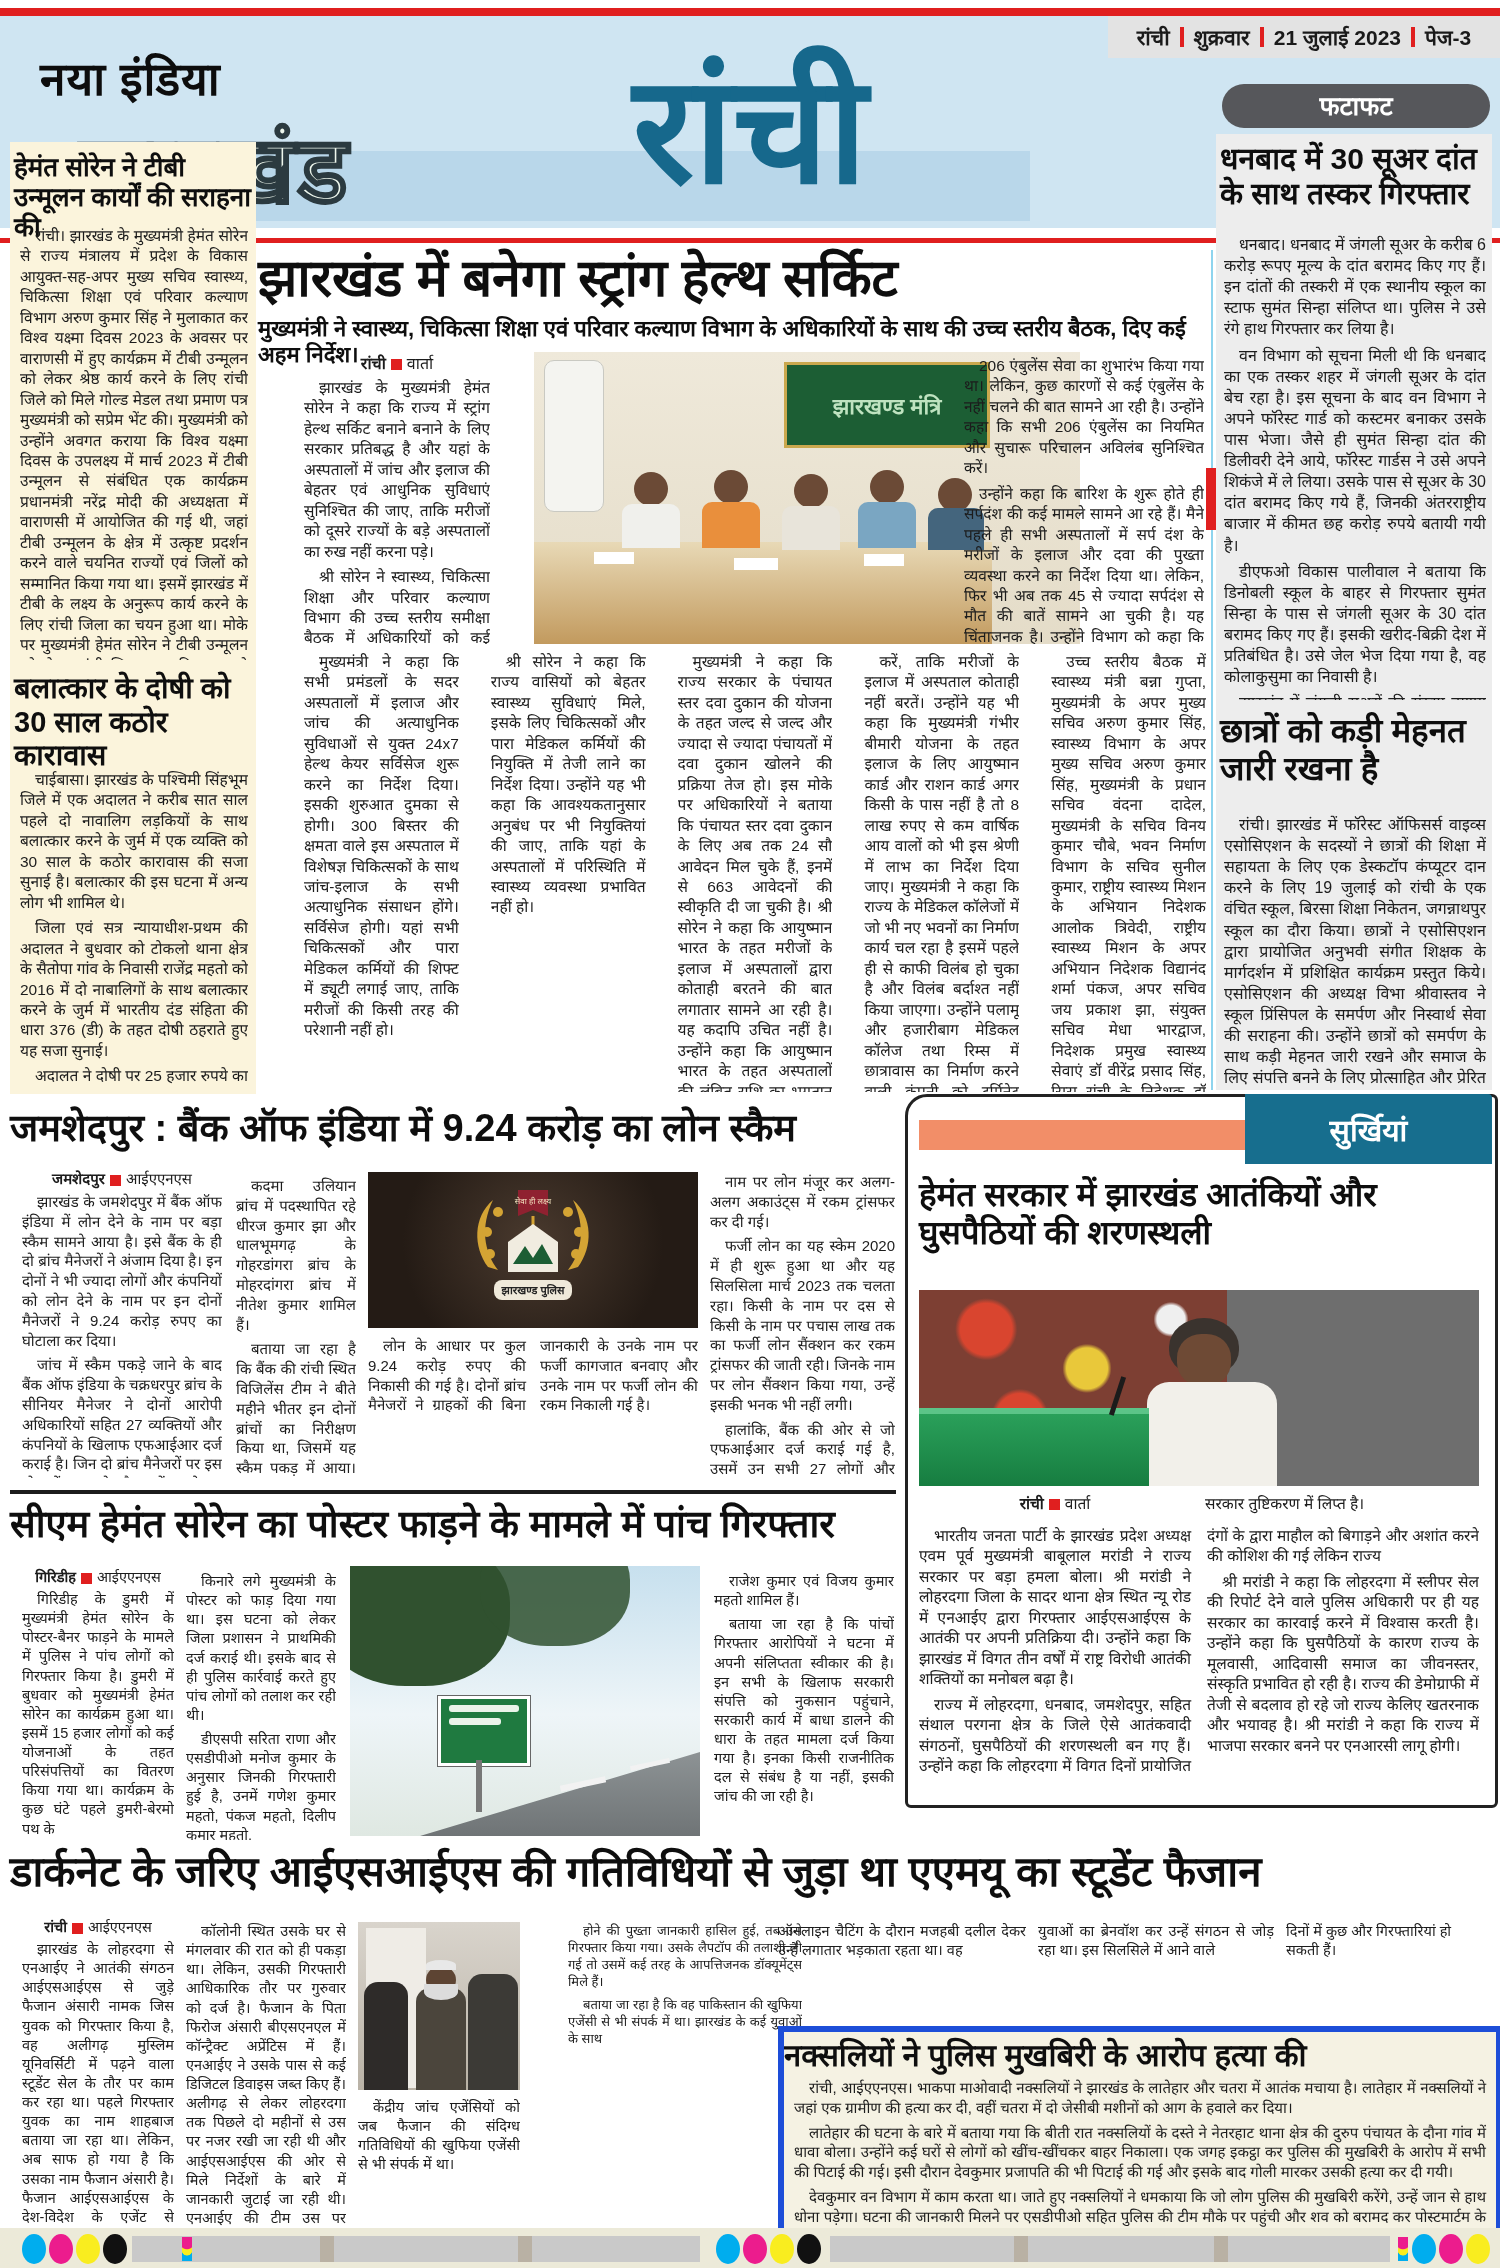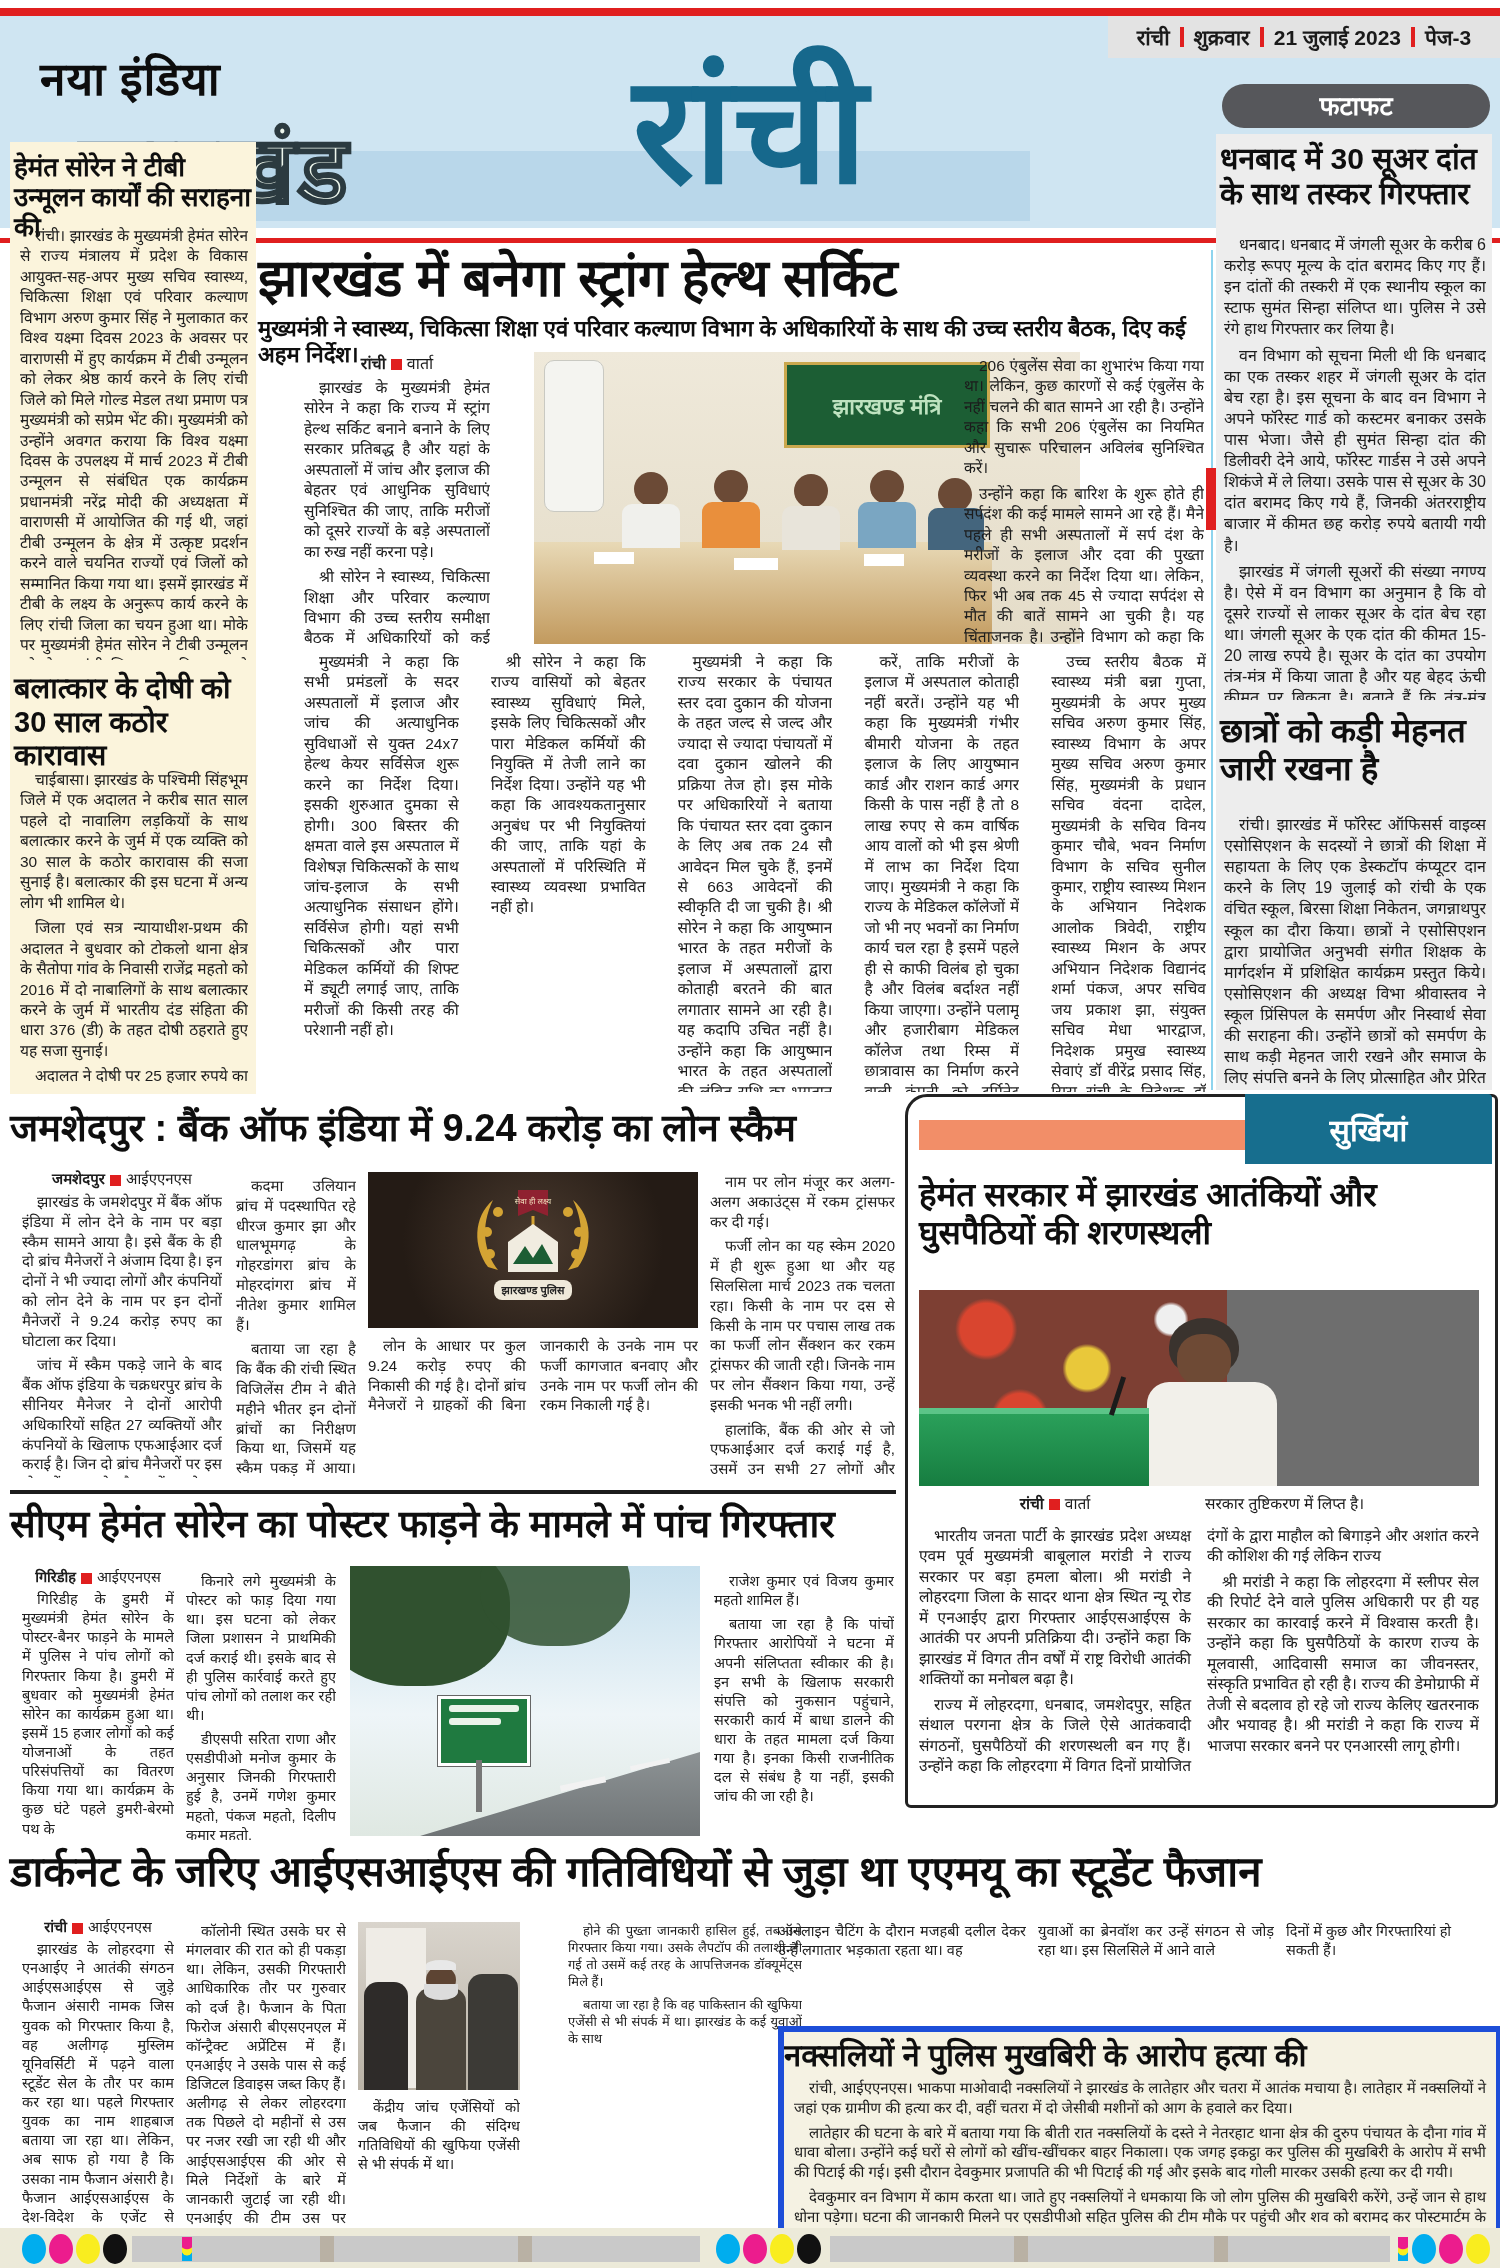--- a/index.html
+++ b/index.html
@@ -90,20 +90,21 @@
     <span>पेज-3</span>
   </div>
   <div class="abs red-rule" style="left:0;top:238px;width:1500px;height:5px;"></div>
 
   <div class="abs railgray" style="left:1216px;top:134px;width:276px;height:956px;"></div>
   <div class="abs pill" style="left:1222px;top:84px;width:268px;height:44px;">फटाफट</div>
   <div class="abs hl" style="left:1220px;top:142px;width:272px;font-size:30px;">धनबाद में 30 सूअर दांत के साथ तस्कर गिरफ्तार</div>
   <div class="abs bd j clip" style="left:1224px;top:234px;width:262px;height:466px;font-size:16px;">
       <p>धनबाद। धनबाद में जंगली सूअर के करीब 6 करोड़ रूपए मूल्य के दांत बरामद किए गए हैं। इन दांतों की तस्करी में एक स्थानीय स्कूल का स्टाफ सुमंत सिन्हा संलिप्त था। पुलिस ने उसे रंगे हाथ गिरफ्तार कर लिया है।</p>
       <p>वन विभाग को सूचना मिली थी कि धनबाद का एक तस्कर शहर में जंगली सूअर के दांत बेच रहा है। इस सूचना के बाद वन विभाग ने अपने फॉरेस्ट गार्ड को कस्टमर बनाकर उसके पास भेजा। जैसे ही सुमंत सिन्हा दांत की डिलीवरी देने आये, फॉरेस्ट गार्डस ने उसे अपने शिकंजे में ले लिया। उसके पास से सूअर के 30 दांत बरामद किए गये हैं, जिनकी अंतरराष्ट्रीय बाजार में कीमत छह करोड़ रुपये बतायी गयी है।</p>
+      <p>डीएफओ विकास पालीवाल ने बताया कि डिनोबली स्कूल के बाहर से गिरफ्तार सुमंत सिन्हा के पास से जंगली सूअर के 30 दांत बरामद किए गए हैं। इसकी खरीद-बिक्री देश में प्रतिबंधित है। उसे जेल भेज दिया गया है, वह कोलाकुसुमा का निवासी है।</p>
       <p>झारखंड में जंगली सूअरों की संख्या नगण्य है। ऐसे में वन विभाग का अनुमान है कि वो दूसरे राज्यों से लाकर सूअर के दांत बेच रहा था। जंगली सूअर के एक दांत की कीमत 15-20 लाख रुपये है। सूअर के दांत का उपयोग तंत्र-मंत्र में किया जाता है और यह बेहद ऊंची कीमत पर बिकता है। बताते हैं कि तंत्र-मंत्र करने वाले इसके लिए मुंहमांगी कीमत देने को तैयार रहते हैं।</p>
     </div>
   <div class="abs hl" style="left:1220px;top:712px;width:272px;font-size:33px;">छात्रों को कड़ी मेहनत जारी रखना है</div>
   <div class="abs bd j clip" style="left:1224px;top:814px;width:262px;height:272px;font-size:16px;">
       <p>रांची। झारखंड में फॉरेस्ट ऑफिसर्स वाइव्स एसोसिएशन के सदस्यों ने छात्रों की शिक्षा में सहायता के लिए एक डेस्कटॉप कंप्यूटर दान करने के लिए 19 जुलाई को रांची के एक वंचित स्कूल, बिरसा शिक्षा निकेतन, जगन्नाथपुर स्कूल का दौरा किया। छात्रों ने एसोसिएशन द्वारा प्रायोजित अनुभवी संगीत शिक्षक के मार्गदर्शन में प्रशिक्षित कार्यक्रम प्रस्तुत किये। एसोसिएशन की अध्यक्ष विभा श्रीवास्तव ने स्कूल प्रिंसिपल के समर्पण और निस्वार्थ सेवा की सराहना की। उन्होंने छात्रों को समर्पण के साथ कड़ी मेहनत जारी रखने और समाज के लिए संपत्ति बनने के लिए प्रोत्साहित और प्रेरित किया। सदस्यों ने बच्चों के बीच स्टेशनरी का सामान, फल और मिठाइयां बांटी।</p>
     </div>
   <div class="abs vline" style="left:1211px;top:250px;width:2px;height:840px;"></div>
   <div class="abs redtab" style="left:1206px;top:468px;width:10px;height:62px;"></div>
 
   <div class="abs cream" style="left:10px;top:142px;width:246px;height:952px;"></div>

